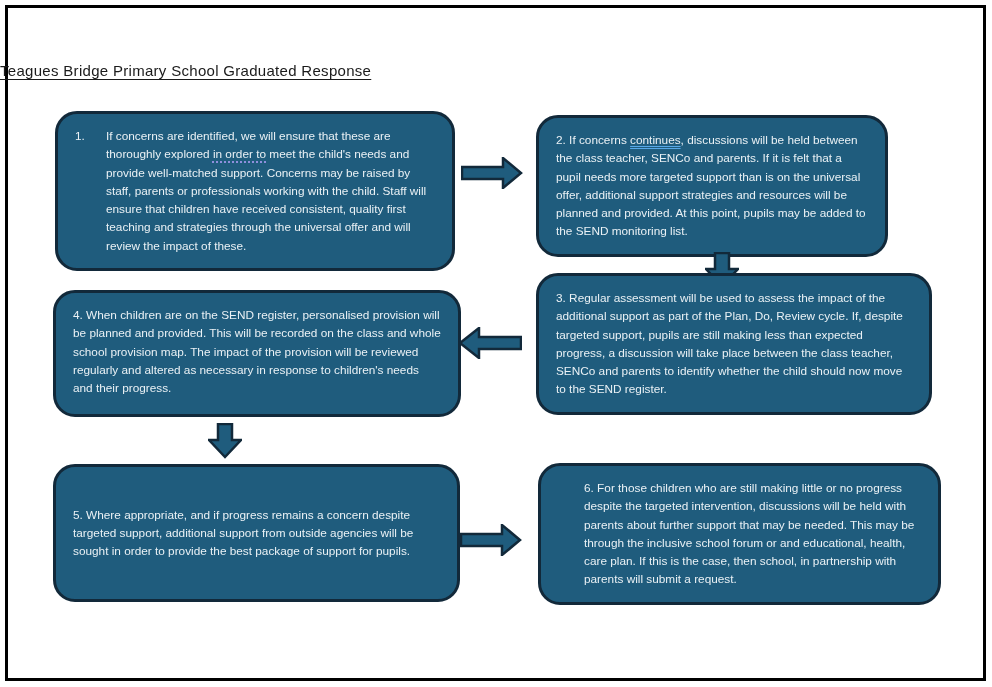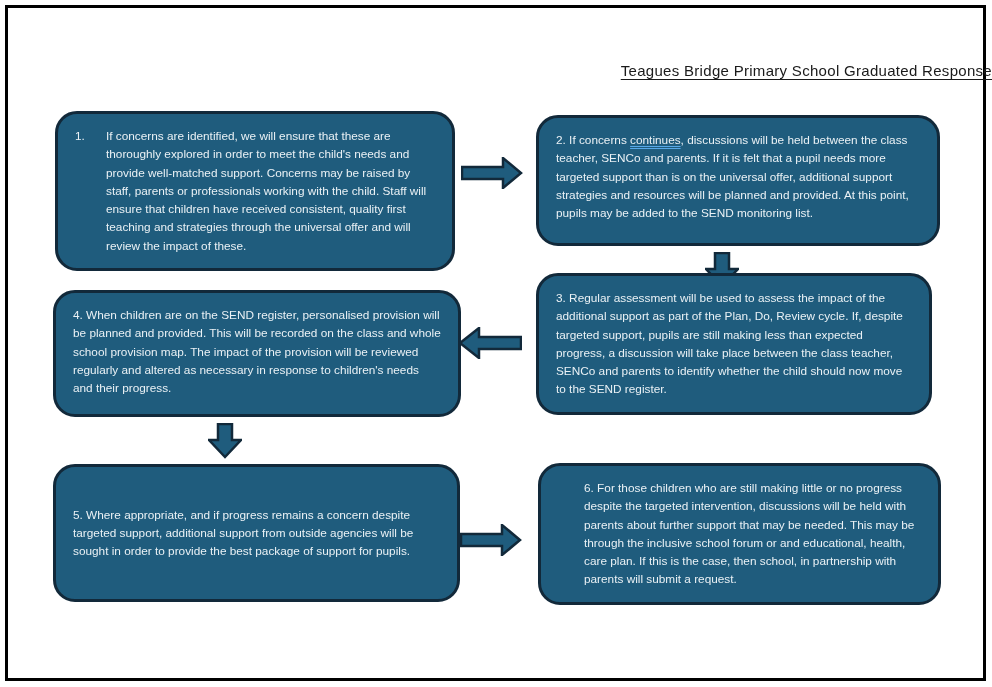--- a/index.html
+++ b/index.html
@@ -13,53 +13,54 @@
   }
   .frame {
     position: absolute;
     left: 5px; top: 5px; right: 6px; bottom: 6px;
     border: 3px solid #000000;
     pointer-events: none;
   }
   .title {
     position: absolute;
     top: 62px; left: 0; width: 100%;
-    text-align: right;
+    text-align: left;
     font-size: 15px;
     letter-spacing: 0.3px;
     color: #1a1a1a;
   }
   .title .u { text-decoration: underline; text-underline-offset: 3px; }
   .box {
     position: absolute;
     background: #1f5c7d;
     border: 3px solid #12293a;
     border-radius: 22px;
     color: #eaf1f5;
     font-size: 11.8px;
     line-height: 1.55;
     padding: 13px 17px;
     box-sizing: border-box;
   }
   .box-flex { display: flex; gap: 11px; }
   .num { flex: 0 0 20px; }
   #box1 { left: 55px;  top: 111px; width: 400px; min-height: 134px; }
-  #box2 { left: 536px; top: 115px; width: 404px; min-height: 131px; }
+  #box2 { left: 536px; top: 115px; width: 352px; min-height: 131px; }
   #box3 { left: 536px; top: 273px; width: 396px; min-height: 127px; }
   #box4 { left: 46px;  top: 290px; width: 408px; min-height: 127px; margin-left: 7px; }
   #box5 { left: 53px;  top: 464px; width: 407px; min-height: 138px; display: flex; align-items: center; }
   #box6 { left: 538px; top: 463px; width: 403px; min-height: 133px; padding-left: 43px; }
   .arrow { position: absolute; line-height: 0; }
   .arrow polygon { fill: #1f5c7d; stroke: #12293a; stroke-width: 2.5; stroke-linejoin: miter; }
   #arrow1 { left: 461px; top: 157px; }
   #arrow2 { left: 705px; top: 252px; }
   #arrow3 { left: 458px; top: 327px; }
   #arrow4 { left: 208px; top: 423px; }
   #arrow5 { left: 460px; top: 524px; }
   .u-dotted {
+    text-decoration: underline;
     text-decoration-style: dotted;
     text-decoration-color: #8f8fdc;
     text-decoration-thickness: 2px;
     text-underline-offset: 3px;
   }
   .u-double {
     text-decoration: underline;
     text-decoration-style: double;
     text-decoration-color: #57a8e8;
     text-underline-offset: 2px;

